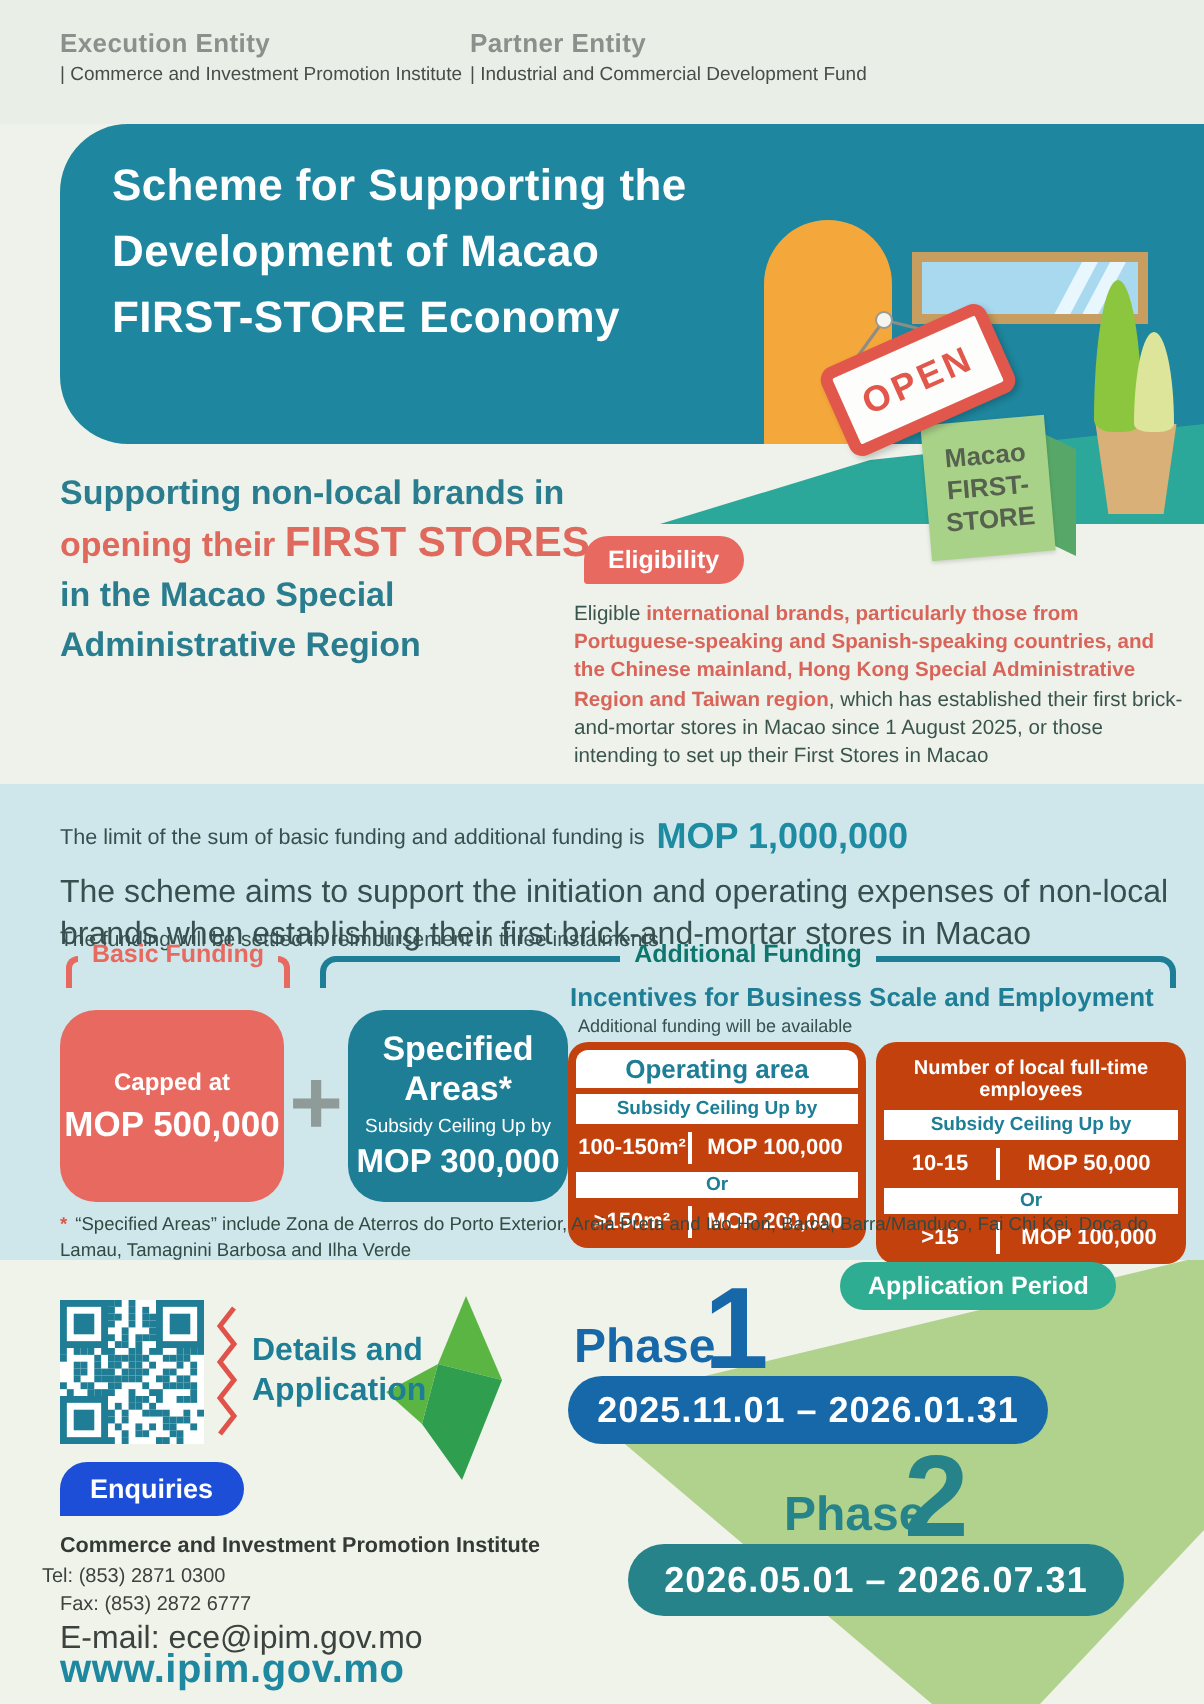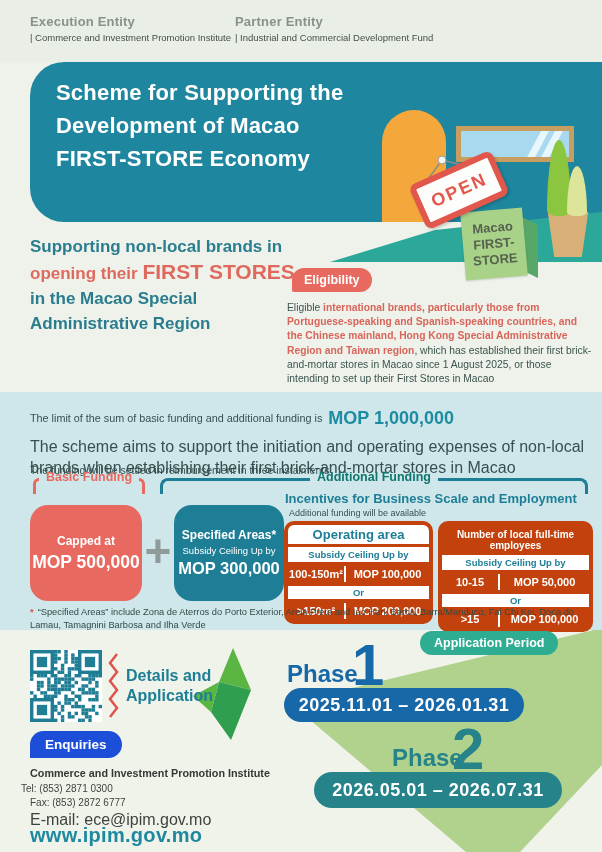--- a/index.html
+++ b/index.html
@@ -77,21 +77,21 @@
   #additional-bracket div{border-color:#1d7e96;}
 
   .fund-box{position:absolute;z-index:2;border-radius:18px;color:#fff;display:flex;
             flex-direction:column;align-items:center;justify-content:center;text-align:center;}
   #red-box{left:30px;top:505px;width:112px;height:96px;background:#e8695f;}
   #red-box .l1{font-size:12px;font-weight:bold;margin-bottom:4px;}
   #red-box .l2{font-size:17.5px;font-weight:bold;}
   #plus-sign{left:142px;top:524px;width:32px;text-align:center;font-size:46px;font-weight:bold;
              color:#8f9b99;z-index:2;}
   #teal-box{left:174px;top:505px;width:110px;height:96px;background:#1d7e96;}
-  #teal-box .l1{font-size:12px;font-weight:bold;}
+  #teal-box .l1{font-size:17px;font-weight:bold;}
   #teal-box .l2{font-size:9.5px;margin:3px 0;}
   #teal-box .l3{font-size:16.5px;font-weight:bold;}
 
   #incentives-title{left:285px;top:491px;font-size:13px;font-weight:bold;color:#1d7e96;z-index:2;}
   #incentives-sub{left:289px;top:508px;font-size:9px;color:#35504e;z-index:2;}
 
   .atable{position:absolute;z-index:2;background:#c2410c;border-radius:10px;padding:4px;
           display:flex;flex-direction:column;gap:3px;justify-content:center;}
   #table-operating{left:284px;top:521px;width:141px;}
   #table-employees{left:438px;top:521px;width:147px;}

